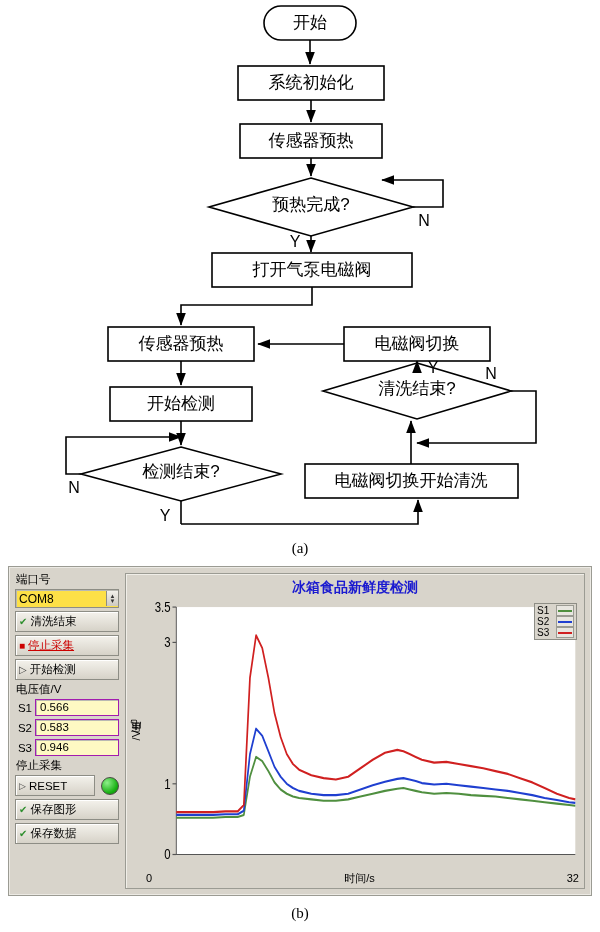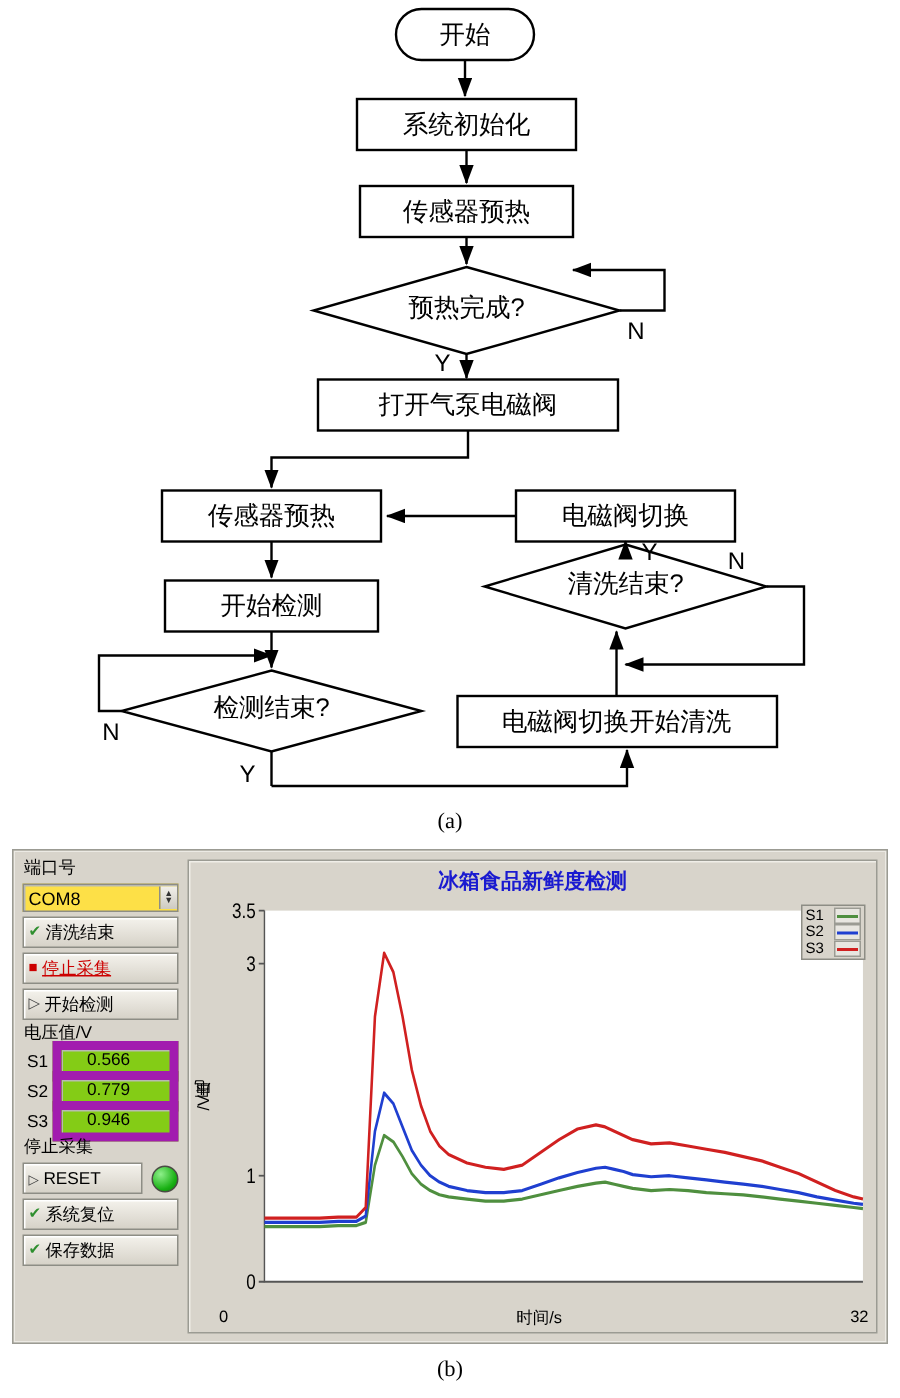--- a/index.html
+++ b/index.html
@@ -102,24 +102,24 @@
   .mark-check{color:#2f8f2f;}
   .mark-stop{color:#cc0000;font-size:9px;}
   .mark-tri{color:#444;font-size:9px;}
   .btn-red-text{color:#cc0000;text-decoration:underline;}
   .row-val{
     display:flex;align-items:center;gap:3px;
     height:17px;
   }
   .row-val .nm{width:17px;text-align:right;font-size:11.5px;}
   .row-val .box{
-    flex:1;background:#84cc16;border:6px solid #a21caf;
+    flex:1;background:#fef9c3;border:1px solid #a21caf;
     box-shadow:inset 1px 1px 0 #b9b9b2;
     font-size:11.5px;height:15px;line-height:15px;
-    padding-left:17px;
+    padding-left:4px;
   }
   .reset-row{
     display:flex;align-items:center;gap:6px;
   }
   .reset-btn{
     display:flex;align-items:center;gap:3px;
     height:19px;flex:1;
     background:linear-gradient(#f4f2ec,#d6d2c8);
     border:1px solid #8d8d85;
     box-shadow:inset 1px 1px 0 #ffffff;
@@ -297,40 +297,40 @@
     </div>
 
     <div class="ctl-label">电压值/V</div>
 
     <div class="row-val">
       <span class="nm">S1</span>
       <span class="box">0.566</span>
     </div>
     <div class="row-val">
       <span class="nm">S2</span>
-      <span class="box">0.779</span>
+      <span class="box">0.583</span>
     </div>
     <div class="row-val">
       <span class="nm">S3</span>
       <span class="box">0.946</span>
     </div>
 
     <div class="ctl-label">停止采集</div>
 
     <div class="reset-row">
       <div class="reset-btn">
         <span class="mark mark-tri">▷</span>
         <span>RESET</span>
       </div>
       <div class="led"></div>
     </div>
 
     <div class="btn">
       <span class="mark mark-check">✔</span>
-      <span>系统复位</span>
+      <span>保存图形</span>
     </div>
 
     <div class="btn">
       <span class="mark mark-check">✔</span>
       <span>保存数据</span>
     </div>
 
   </div>
 
   <div id="graph-panel">

